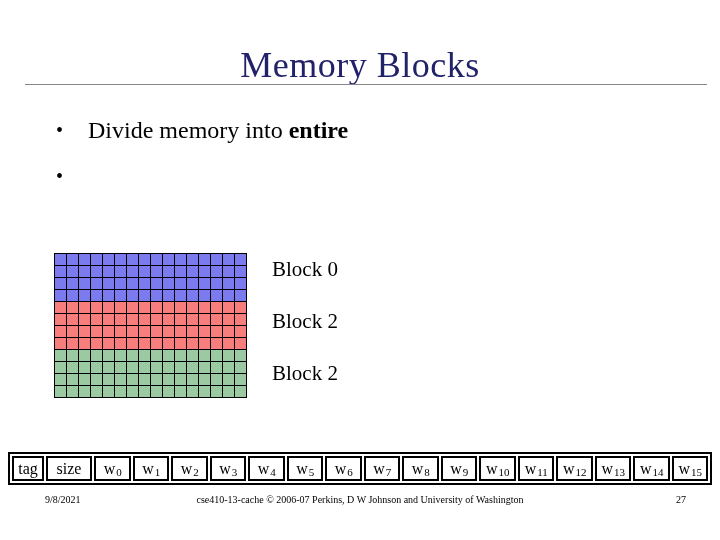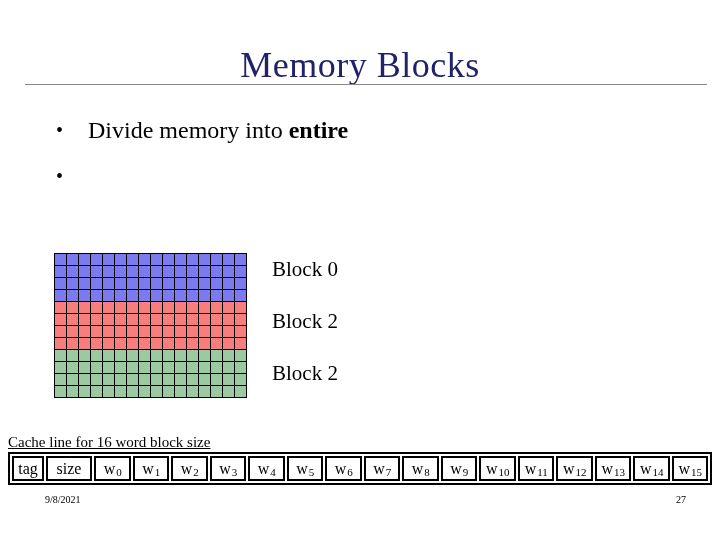--- a/index.html
+++ b/index.html
@@ -313,21 +313,20 @@
       <span class="block-label">Block 0</span>
     </div>
     <div class="block-row b1">
       <span class="block-label">Block 2</span>
     </div>
     <div class="block-row b2">
       <span class="block-label">Block 2</span>
     </div>
   </div>
 
-  <div class="cache-caption">Cache line for 16 word block size</div>
   <div class="cache-line-row">
       <div class="ccell tag">
         <span>tag</span>
       </div>
       <div class="ccell valid">
         <span>size</span>
       </div>
       <div class="ccell">
         <span>w</span>
         <sub>0</sub>
@@ -388,15 +387,16 @@
         <span>w</span>
         <sub>14</sub>
       </div>
       <div class="ccell">
         <span>w</span>
         <sub>15</sub>
       </div>
     </div>
 
   <div class="footer-date">9/8/2021</div>
+  <div class="footer-credit">cse410-13-cache © 2006-07 Perkins, D W Johnson and University of Washington</div>
   <div class="footer-page">27</div>
 
 </div>
 
 </body></html>

